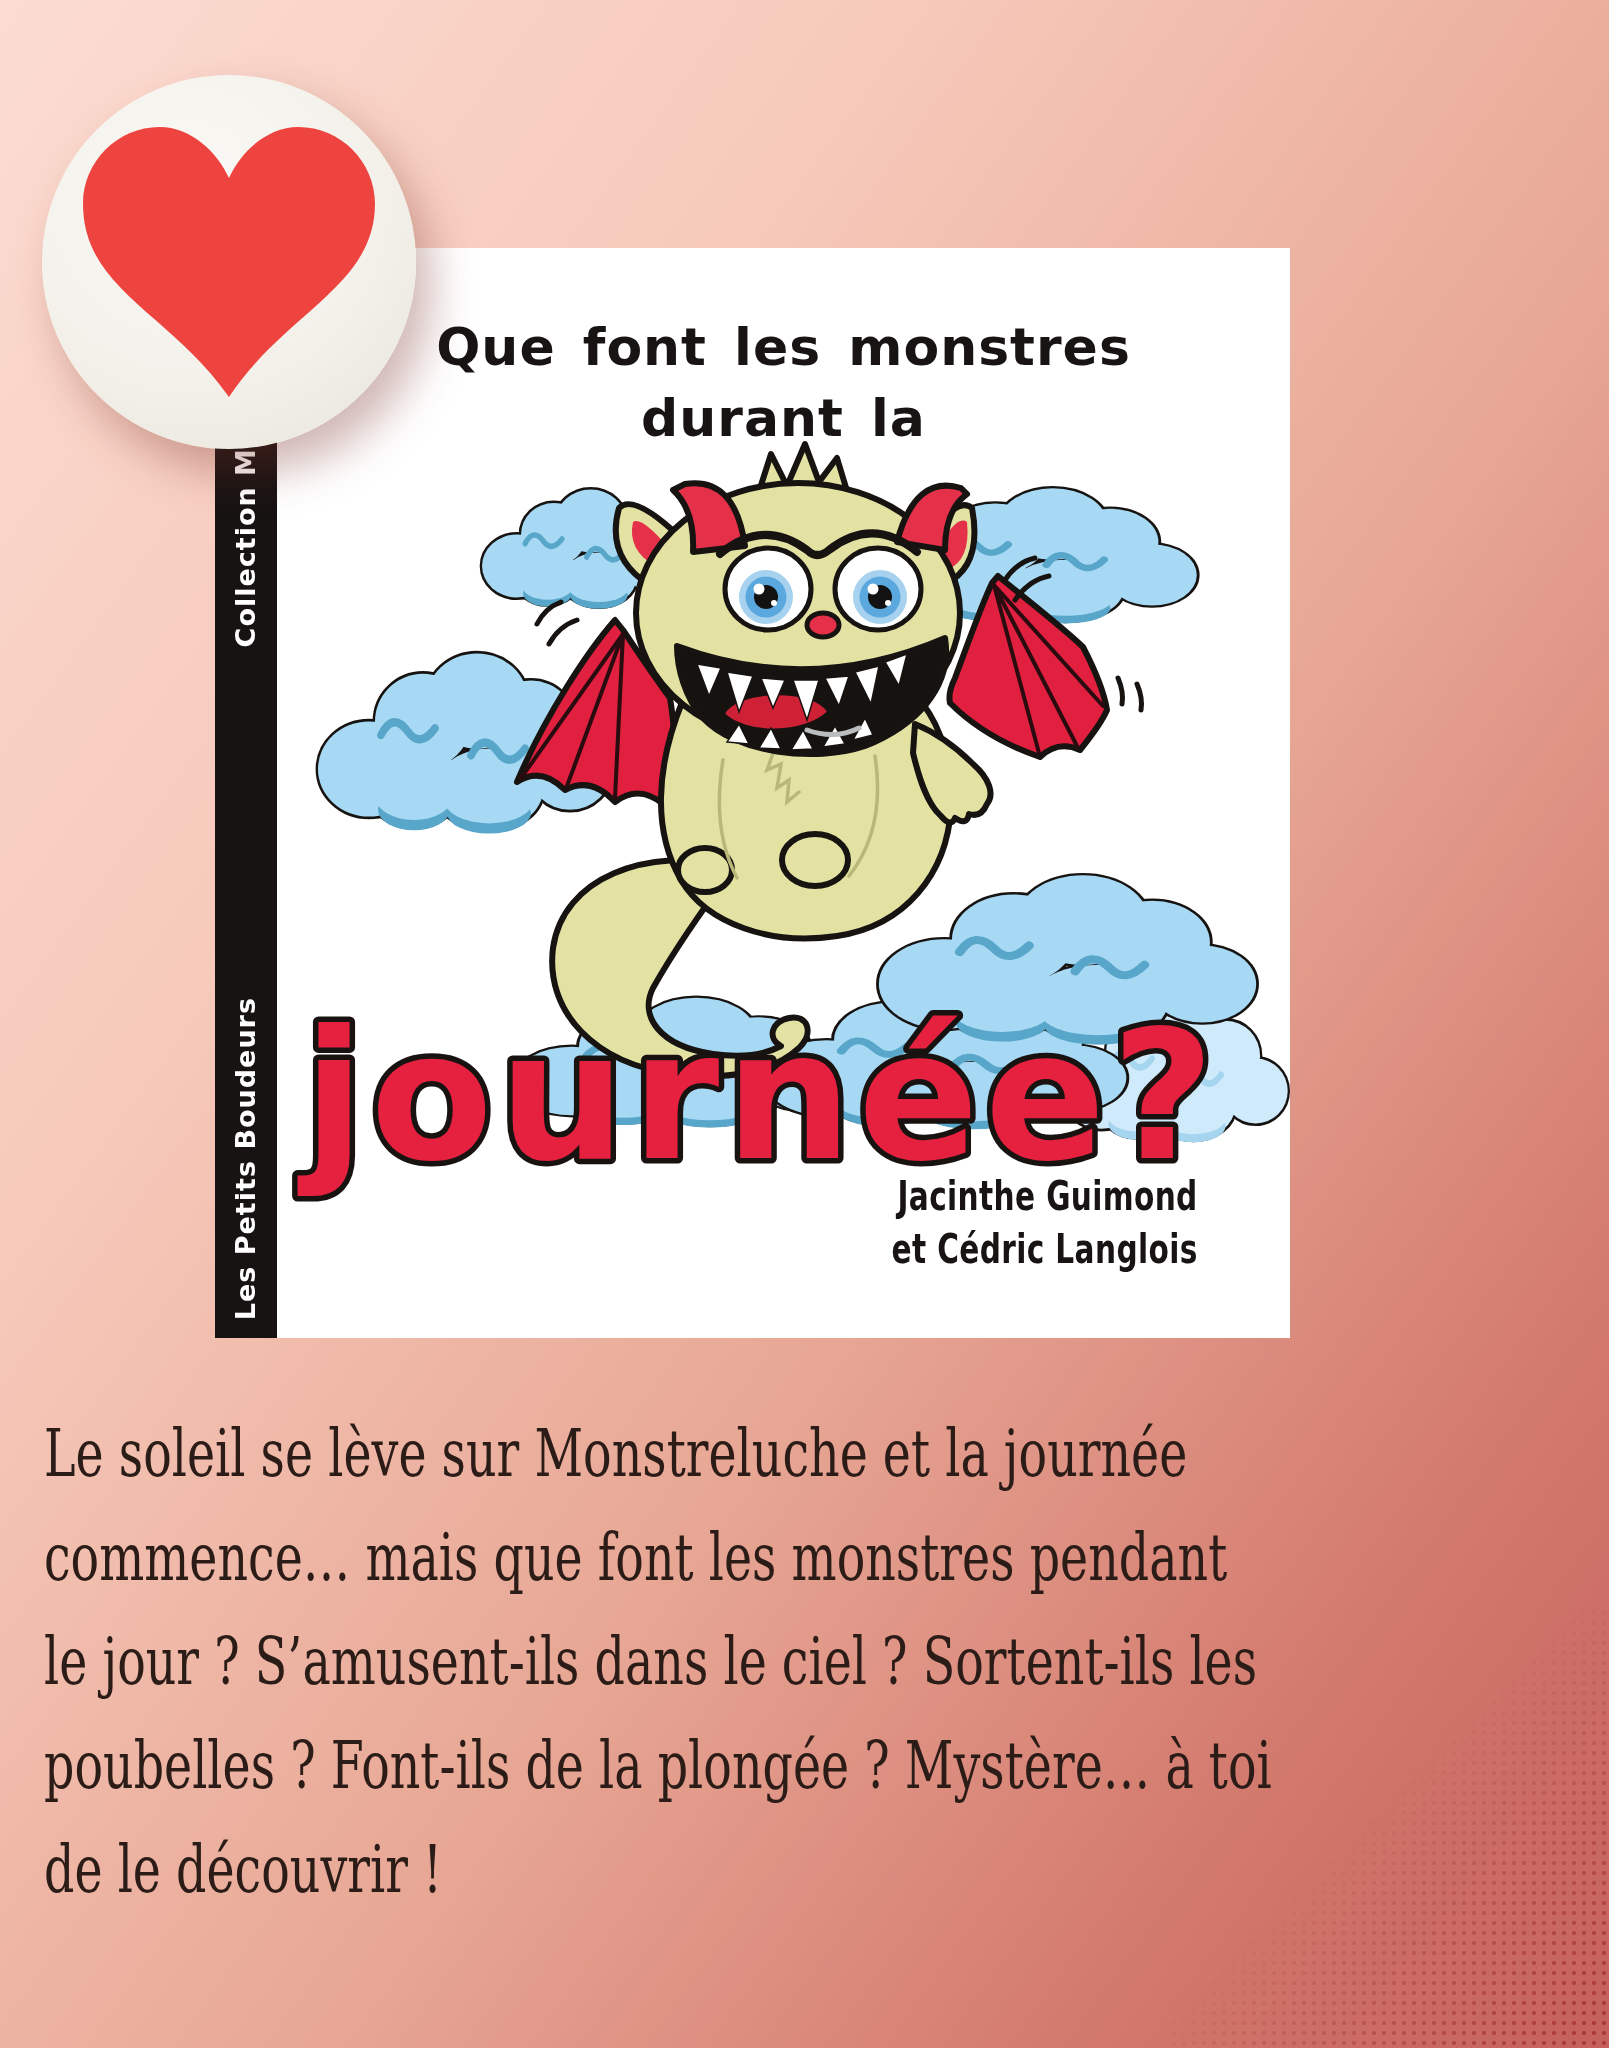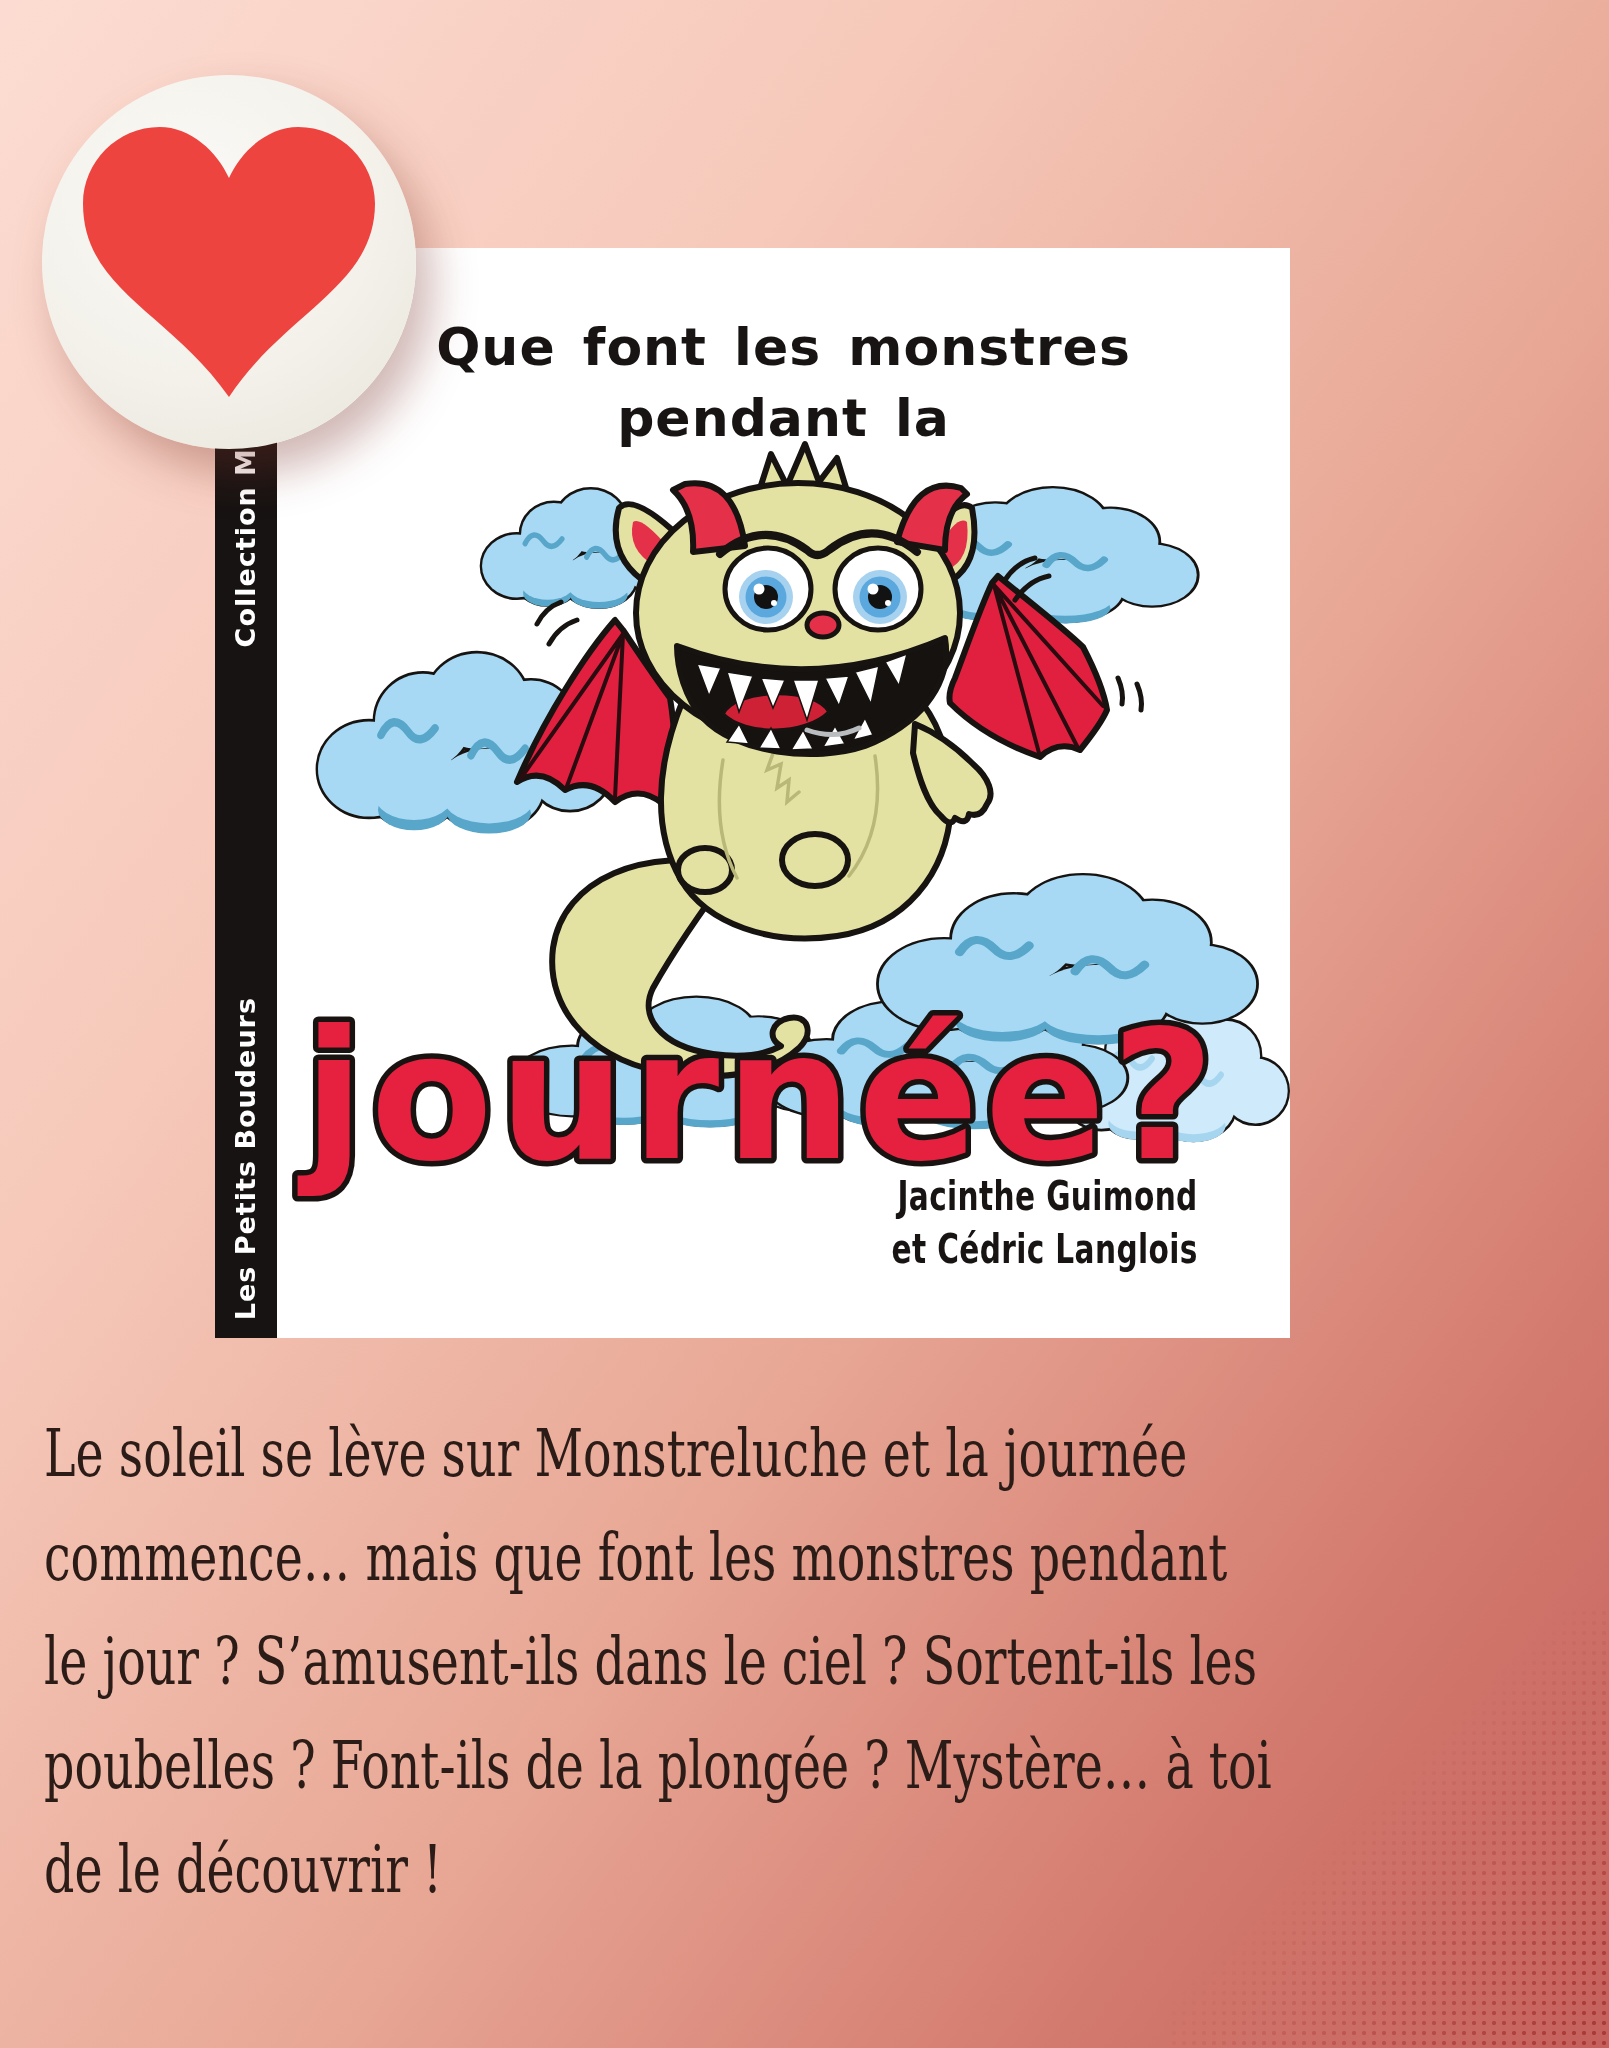--- a/index.html
+++ b/index.html
@@ -198,21 +198,21 @@
         </g>
         <path d="M592,482 q28,10 52,-2" fill="none" stroke="#b9bdc0" stroke-width="5" stroke-linecap="round"></path>
       </g>
     </g>
 
     <text x="547" y="910" text-anchor="middle" font-family="DejaVu Sans, sans-serif" font-weight="bold" font-size="178" letter-spacing="6" fill="#e5213f" stroke="#181311" stroke-width="11" paint-order="stroke" stroke-linejoin="round">journée?</text>
   </svg>
 
   <div class="cover-title">
     <div>Que font les monstres</div>
-    <div>pendant la</div>
+    <div>durant la</div>
   </div>
 
   <div class="authors">
     <div>Jacinthe Guimond</div>
     <div>et Cédric Langlois</div>
   </div>
 </div>
 
 <div class="badge">
   <svg width="292" height="272" viewBox="0 0 32 29.6">

